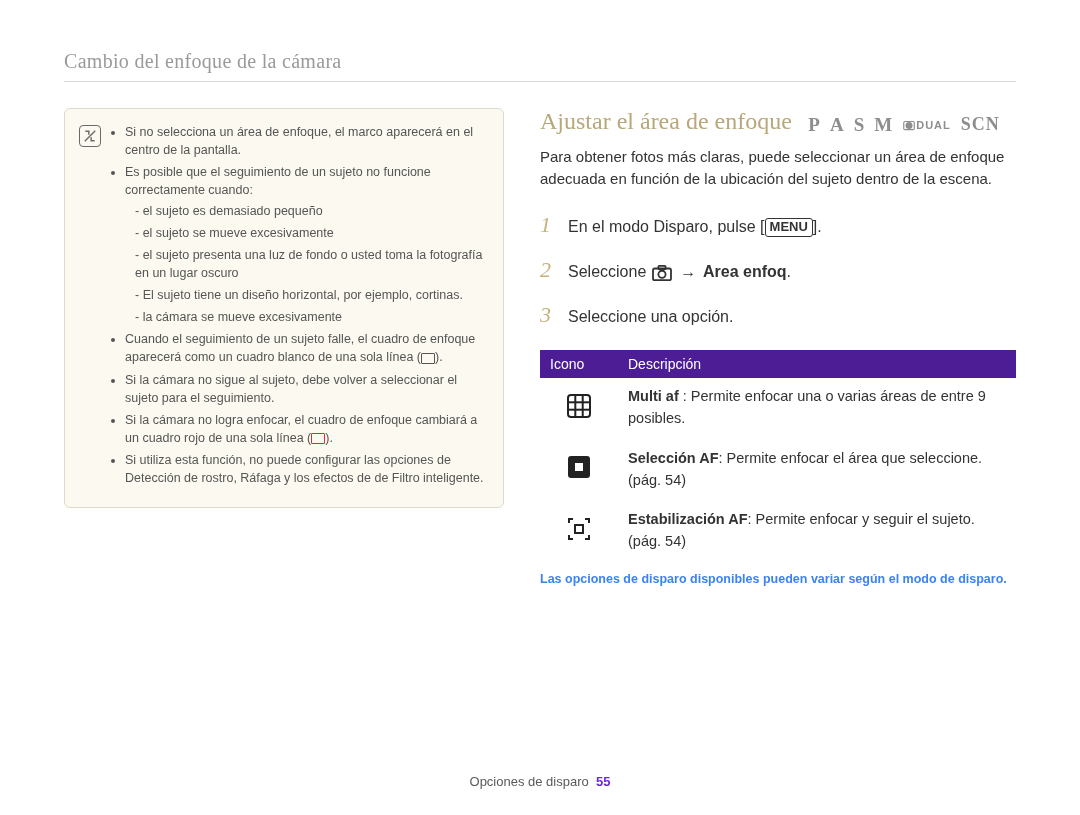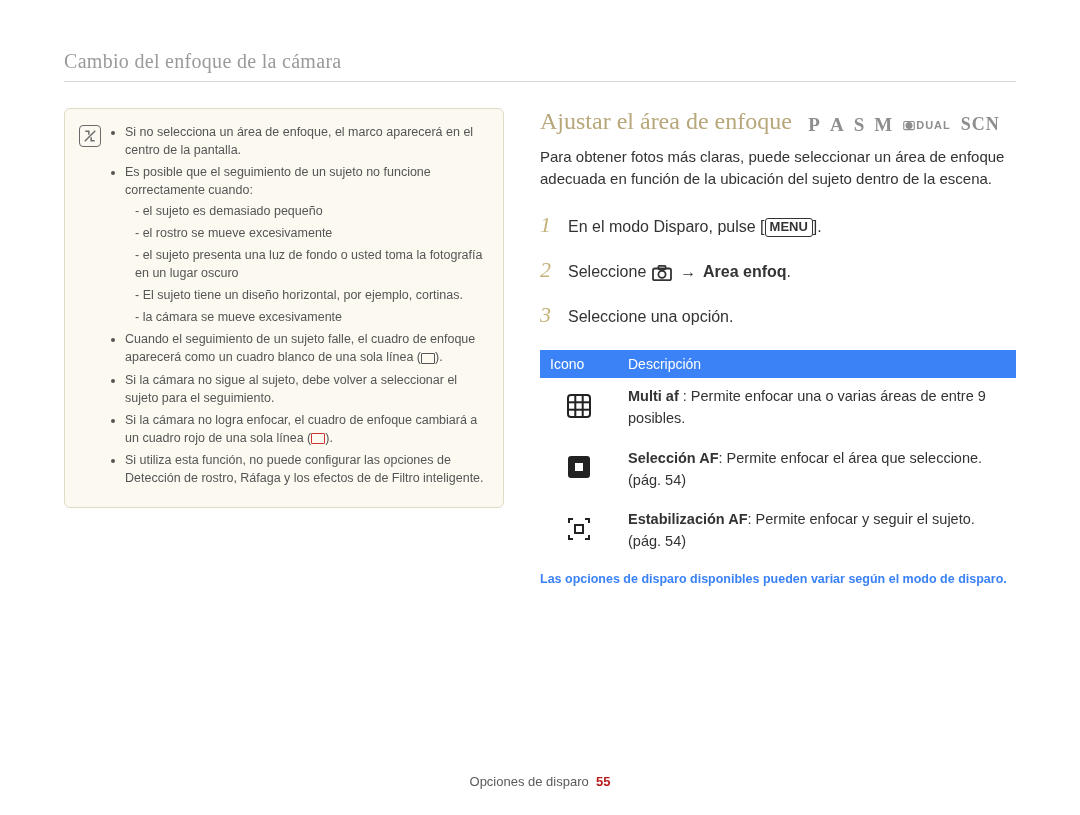--- a/index.html
+++ b/index.html
@@ -121,21 +121,21 @@
   .bold { font-weight:bold; }
   .arrow { padding:0 3px; }
 
   
   table.opts {
     border-collapse:collapse;
     width:100%;
     font-size:14.5px;
   }
   table.opts thead th {
-    background:#3b82f6;
+    background:#4c1d95;
     color:#fff;
     font-weight:normal;
     text-align:left;
     padding:6px 10px;
     font-size:14px;
   }
   table.opts thead th:first-child { width:58px; }
   table.opts td {
     padding:8px 10px 10px 10px;
     vertical-align:top;
@@ -154,21 +154,21 @@
     font-size:12.5px; color:#3b82f6; line-height:1.4;
     margin-top:8px;
     font-weight:bold;
   }
 
   .footer {
     position:absolute; left:0; right:0; bottom:26px;
     text-align:center;
     font-size:13px; color:#5a5a5a;
   }
-  .footer .pn { font-weight:bold; color:#b91c1c; }
+  .footer .pn { font-weight:bold; color:#6d28d9; }
 </style>
 </head>
 <body>
 
 <div class="page">
 
   <div class="breadcrumb">Cambio del enfoque de la cámara</div>
   <hr class="hr">
 
   <div class="cols">
@@ -181,21 +181,21 @@
               <path d="M4 4 h6 v6"></path>
               <path d="M20 20 h-6 v-6" transform="translate(0,0)"></path>
             </svg>
         </div>
         <ul>
           <li>Si no selecciona un área de enfoque, el marco aparecerá en el centro de la pantalla.</li>
           <li>
             <span>Es posible que el seguimiento de un sujeto no funcione correctamente cuando:</span>
             <ul>
               <li>el sujeto es demasiado pequeño</li>
-              <li>el rostro se mueve excesivamente</li>
+              <li>el sujeto se mueve excesivamente</li>
               <li>el sujeto presenta una luz de fondo o usted toma la fotografía en un lugar oscuro</li>
               <li>El sujeto tiene un diseño horizontal, por ejemplo, cortinas.</li>
               <li>la cámara se mueve excesivamente</li>
             </ul>
           </li>
           <li>
             <span>Cuando el seguimiento de un sujeto falle, el cuadro de enfoque aparecerá como un cuadro blanco de una sola línea (</span><span class="inline-box"></span><span>).</span>
           </li>
           <li>Si la cámara no sigue al sujeto, debe volver a seleccionar el sujeto para el seguimiento.</li>
           <li>

